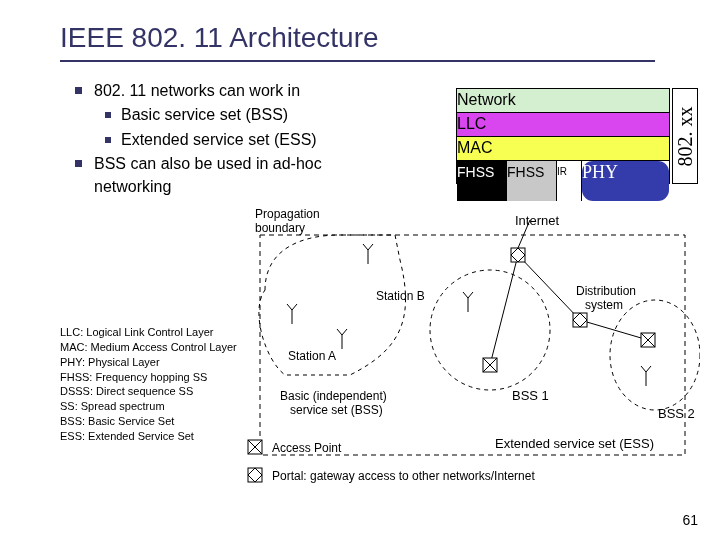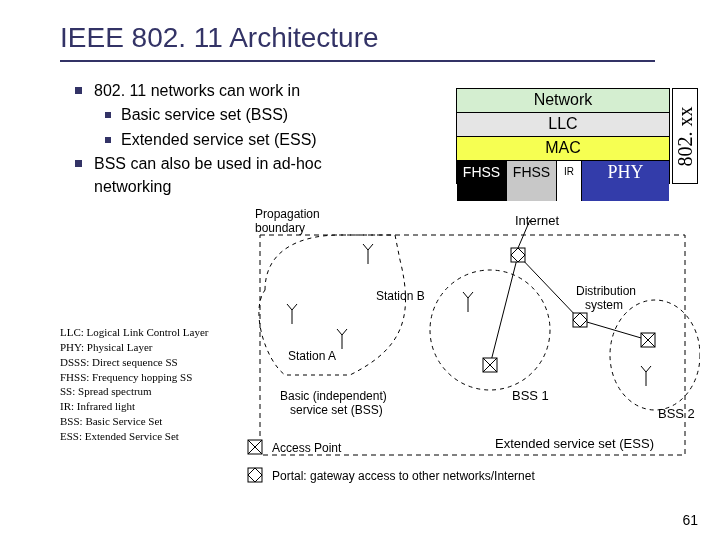--- a/index.html
+++ b/index.html
@@ -40,31 +40,31 @@
   .b2 { display: flex; margin-left: 30px; margin-bottom: 2px; }
   .b2 .sq { width: 6px; height: 6px; background: #333366; margin-right: 10px; margin-top: 8px; flex-shrink: 0; }
   .btxt { }
 
   .stack {
     position: absolute;
     top: 88px;
     left: 450px;
     width: 220px;
     font-size: 16px;
-    text-align: center;
+    text-align: left;
     padding-left: 6px;
   }
   .row { border: 1px solid #000; border-bottom: none; height: 24px; line-height: 22px; }
   .row:last-child { border-bottom: 1px solid #000; }
   .r-net { background: #d4eed0; }
-  .r-llc { background: #e5e5e5; }
+  .r-llc { background: #d946ef; }
   .r-mac { background: #f6ff52; }
   .r-phy { display: flex; }
   .r-phy > div { border-right: 1px solid #000; height: 40px; line-height: 22px; }
-  .r-phy > div:last-child { border-right: none; flex:1; }
+  .r-phy > div:last-child { border-right: none; flex:1;border-radius:11px; }
   .c-fhss { width: 50px; background: #000; color: #fff; font-size:14px;}
   .c-dsss { width: 50px; background: #c8c8c8; font-size:14px;}
   .c-ir   { width: 25px; background: #fff; font-size:10px;}
   .c-phy  { background: #333caa; color:#fff; font-family: 'Times New Roman', serif; font-size:18px;}
 
   .vlabel {
     position: absolute;
     top: 88px;
     left: 672px;
     width: 26px;
@@ -91,21 +91,21 @@
   .diagram svg { width: 100%; height: 100%; }
   .diagram text { font-family: Arial, sans-serif; }
 
   .glossary {
     position: absolute;
     top: 325px;
     left: 60px;
     font-size: 11px;
     line-height: 1.35;
   }
-  .glossary div { white-space: nowrap; font-family: Liberation Serif, serif; }
+  .glossary div { white-space: nowrap; }
 
   .pagenum {
     position: absolute;
     bottom: 12px;
     right: 22px;
     font-size: 14px;
   }
 </style>
 </head>
 <body>
@@ -246,22 +246,22 @@
     <text x="232" y="280" font-size="12">Portal: gateway access to other networks/Internet</text>
 
     <text x="455" y="248" font-size="13">Extended service set (ESS)</text>
 
     <line x1="478" y1="48" x2="490" y2="20" stroke="#000"></line>
   </svg>
 </div>
 
 <div class="glossary">
   <div>LLC: Logical Link Control Layer</div>
+  <div>MAC: Medium Access Control Layer</div>
   <div>PHY: Physical Layer</div>
+  <div>FHSS: Frequency hopping SS</div>
   <div>DSSS: Direct sequence SS</div>
-  <div>FHSS: Frequency hopping SS</div>
   <div>SS: Spread spectrum</div>
-  <div>IR: Infrared light</div>
   <div>BSS: Basic Service Set</div>
   <div>ESS: Extended Service Set</div>
 </div>
 
 <div class="pagenum">61</div>
 
 </body></html>

